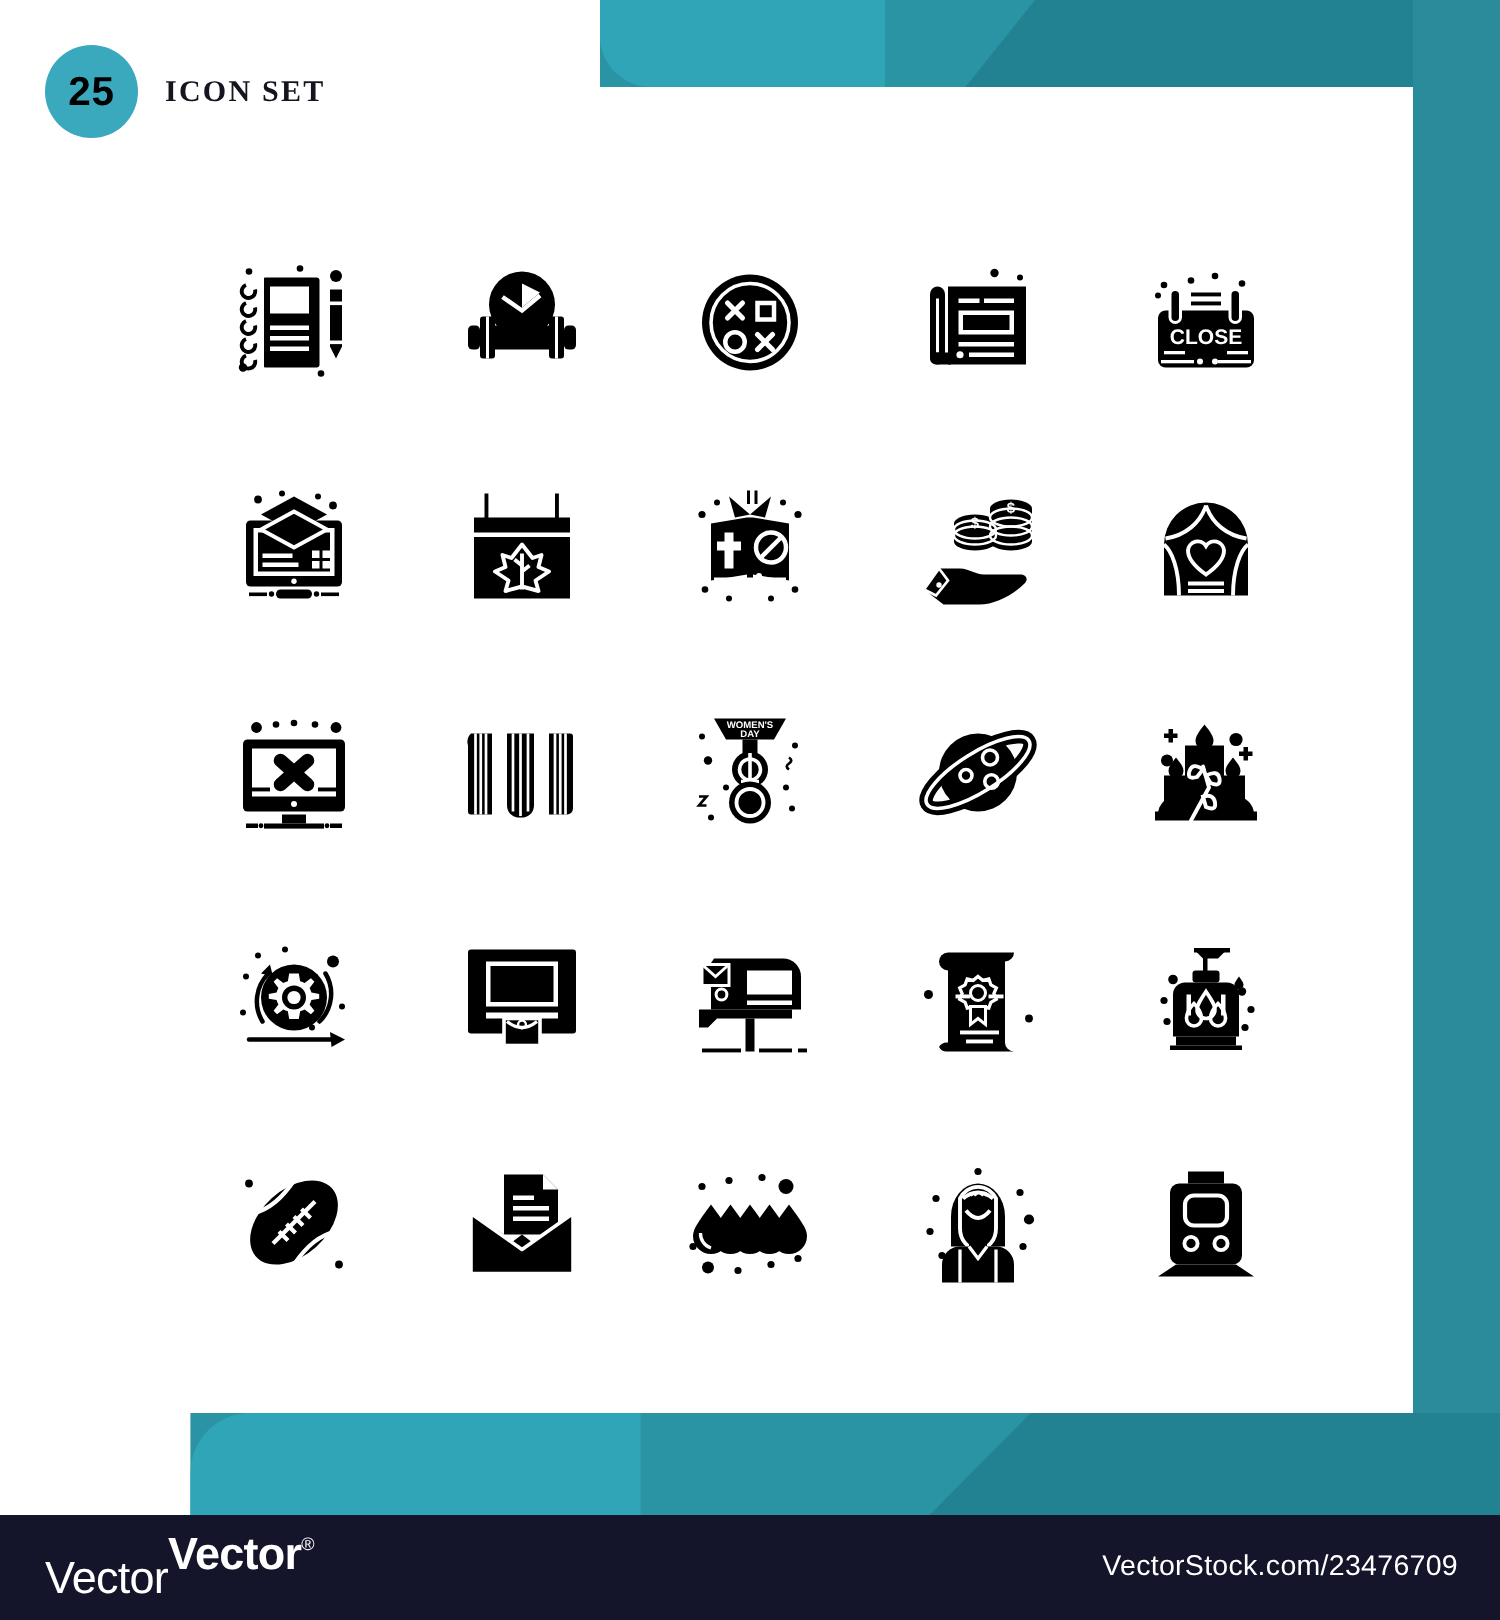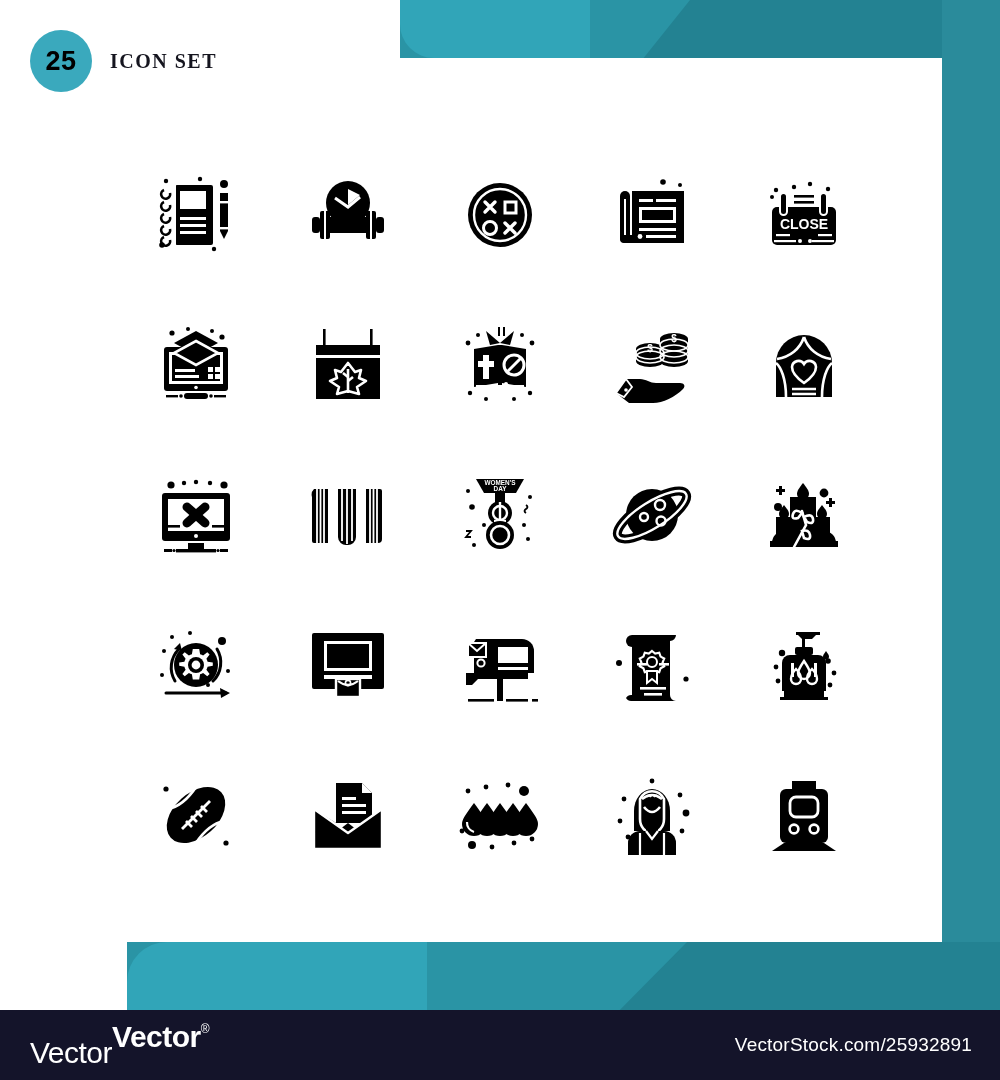--- a/index.html
+++ b/index.html
@@ -687,16 +687,16 @@
     </div>
 
   </div>
 
   <div class="footer">
     <div class="logo">
       <span class="vec">Vector</span>
         <span class="stock">Vector</span>
         <span class="reg">®</span>
     </div>
-    <div class="footer-url">VectorStock.com/25932891</div>
+    <div class="footer-url">VectorStock.com/23476709</div>
   </div>
 
 </div>
 
 </body></html>

